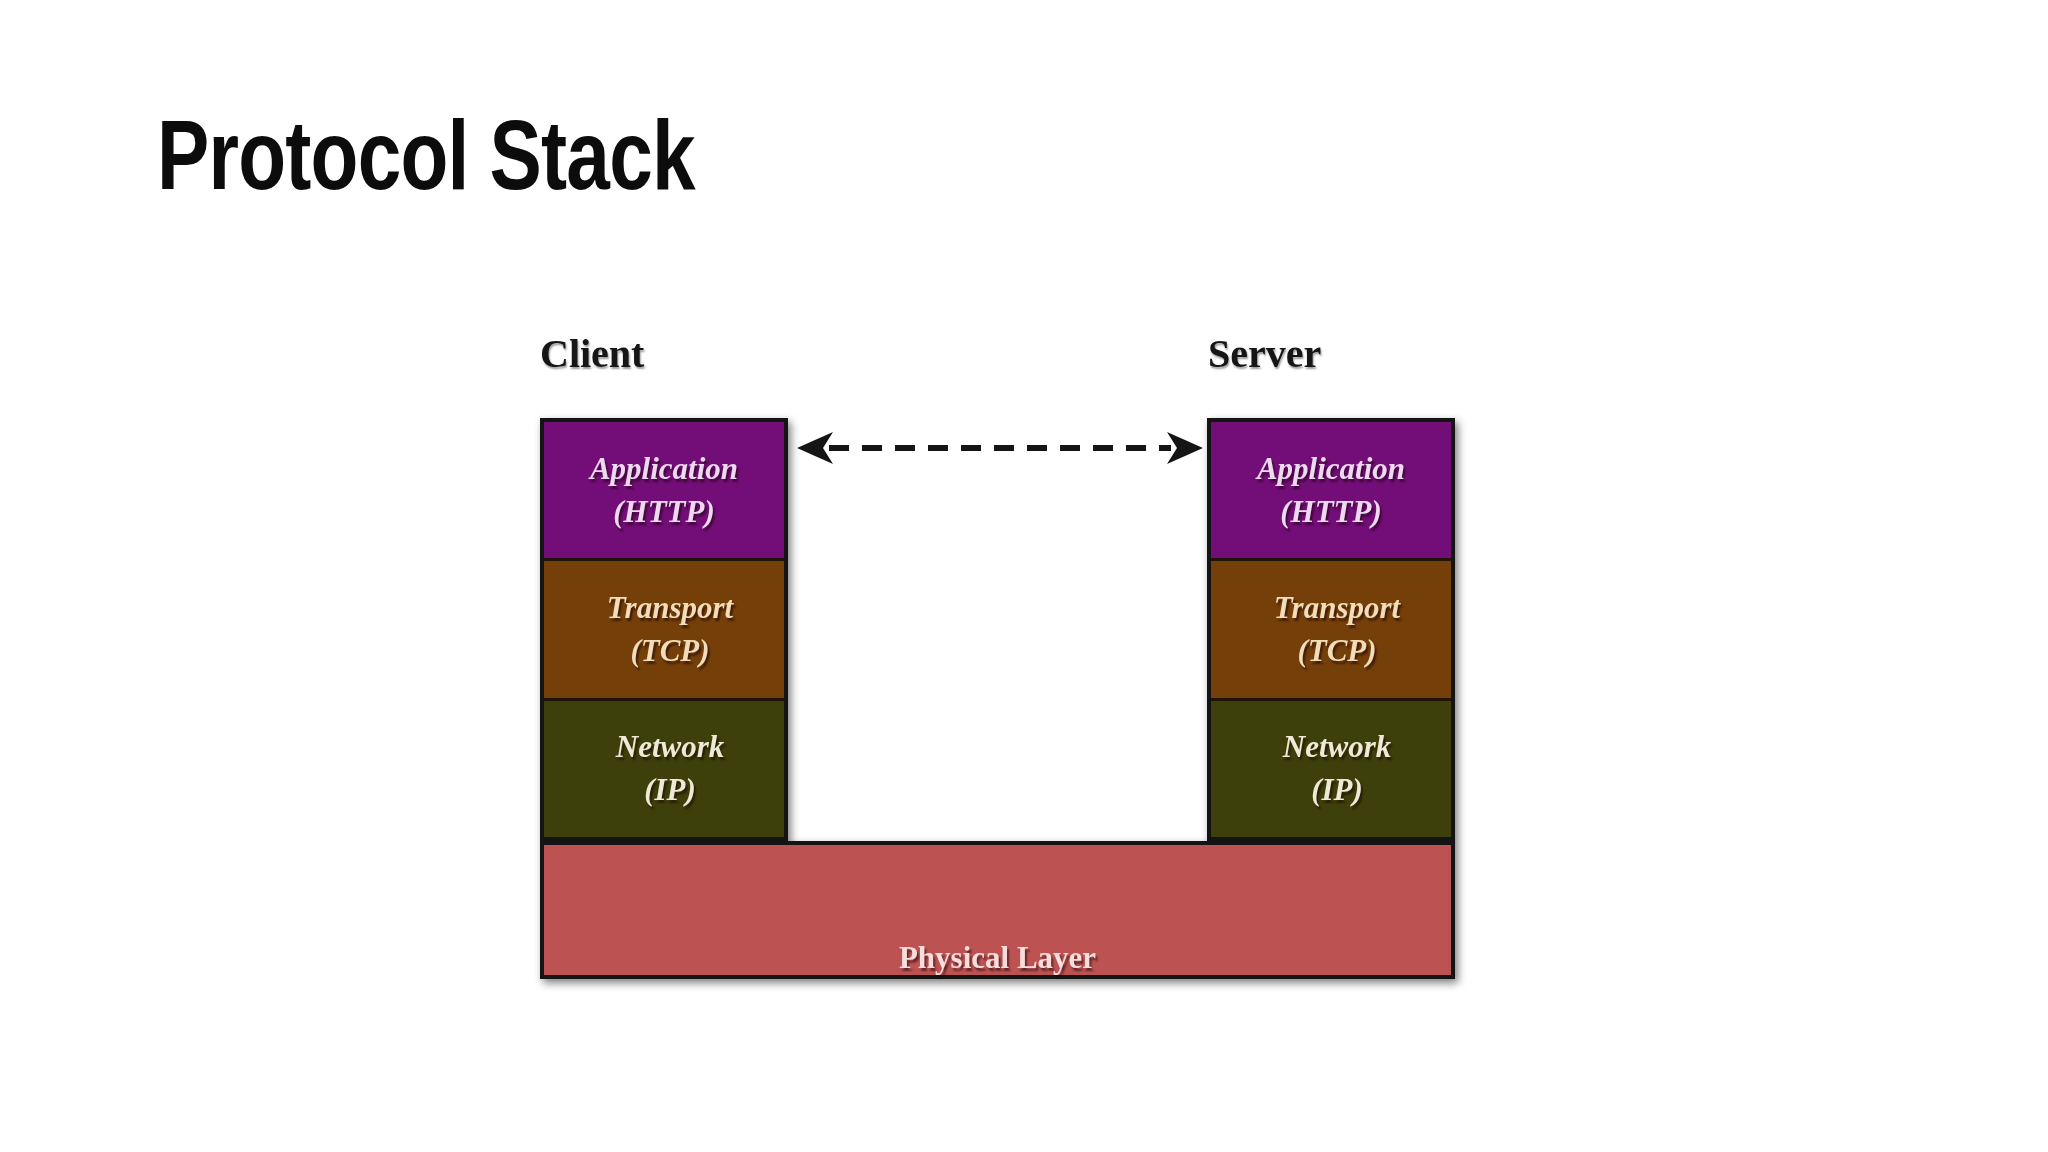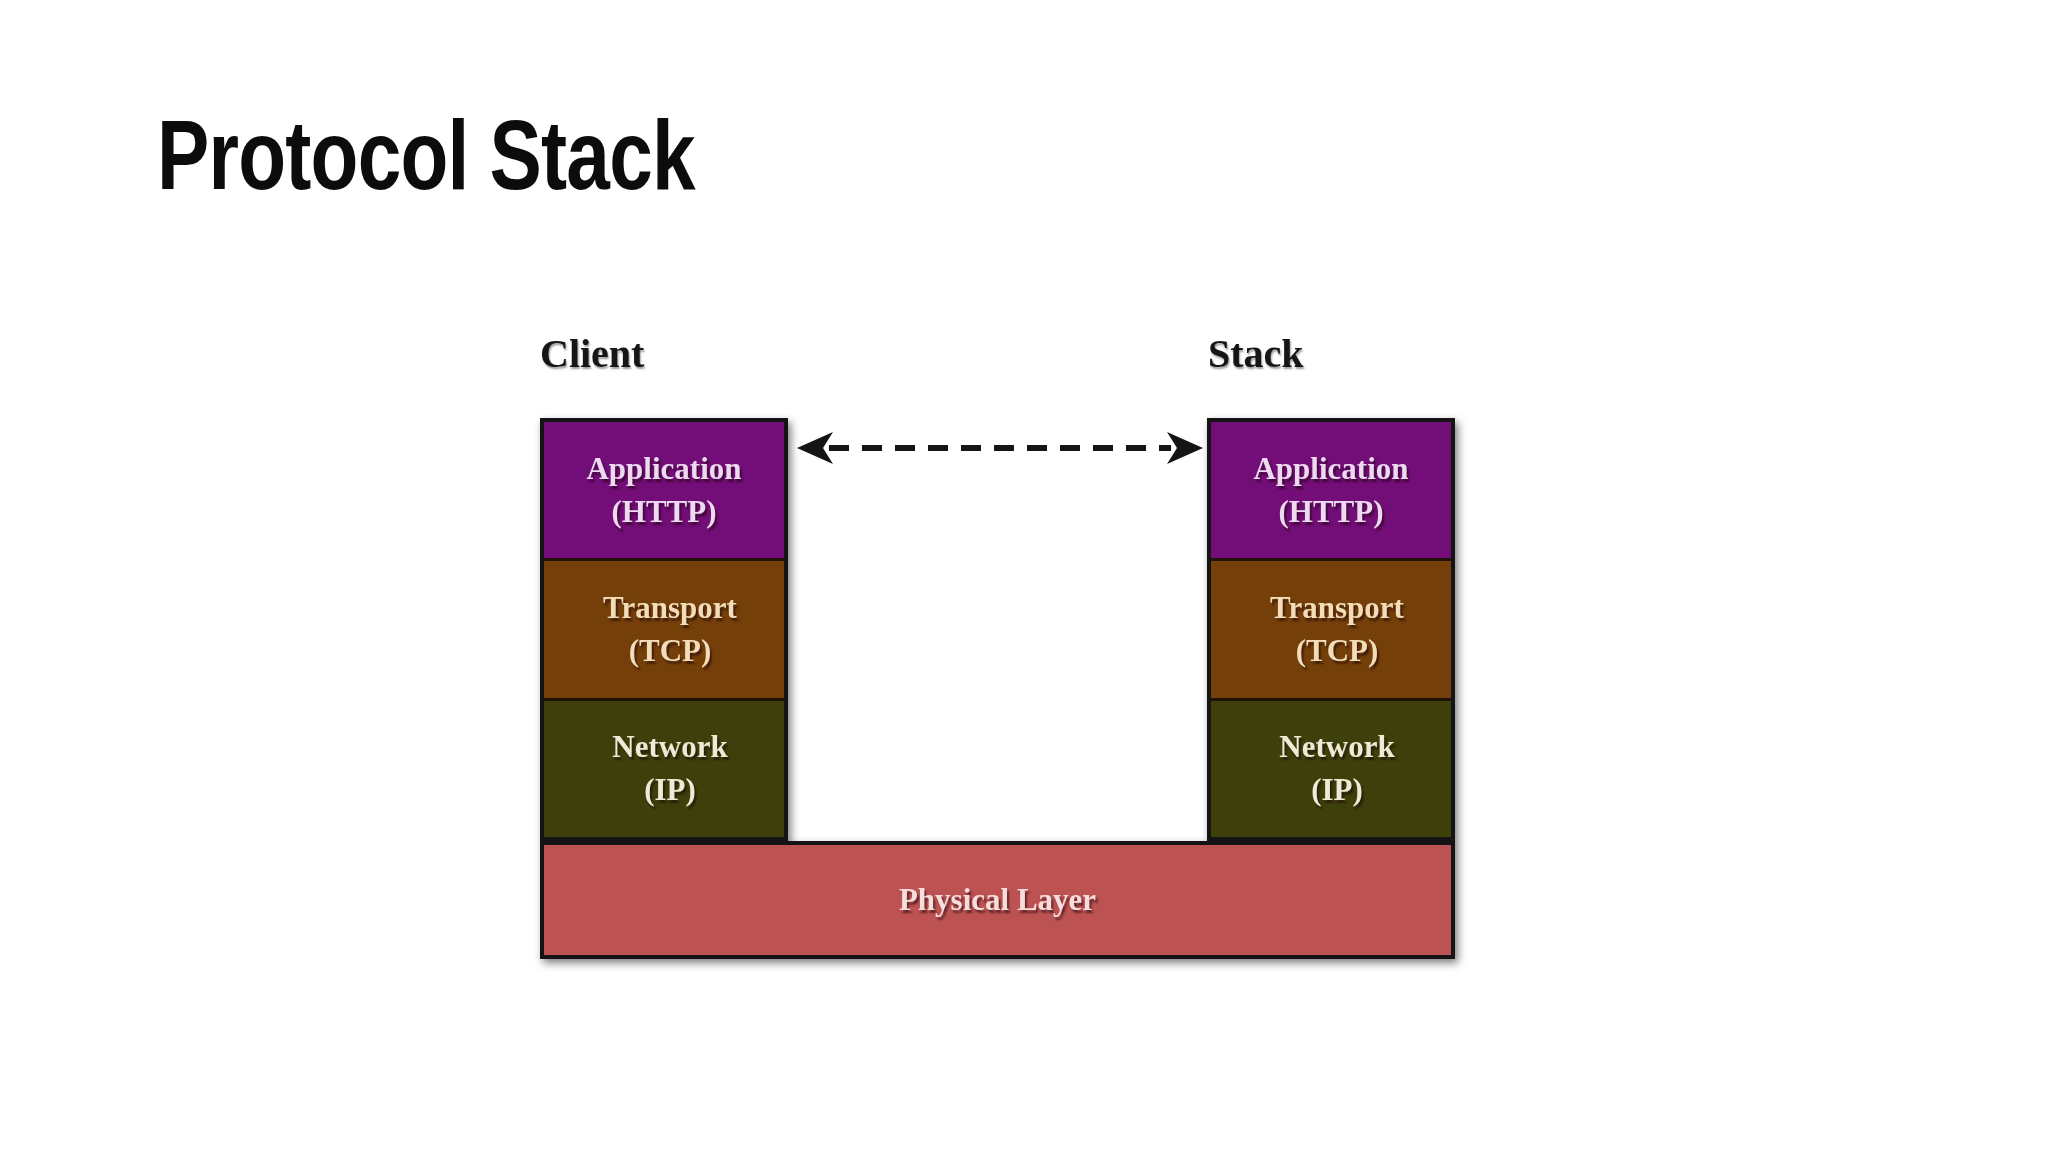--- a/index.html
+++ b/index.html
@@ -53,32 +53,33 @@
   }
   .stack.client-stack { left: 0; }
   .stack.server-stack { left: 667px; }
   .layer {
     flex: 1;
     display: flex;
     flex-direction: column;
     align-items: center;
     justify-content: center;
     gap: 9px;
+    font-style: italic;
   }
   .layer + .layer { border-top: 3px solid #221308; padding-left: 12px; }
   .physical {
     position: absolute;
     left: 0; top: 423px;
-    width: 915px; height: 118px;
+    width: 915px; height: 138px;
     border: 4px solid #141414;
     box-sizing: border-box;
     display: flex;
     flex-direction: column;
     align-items: center;
-    justify-content: center;
+    justify-content: flex-end;
     gap: 8px;
   }
   .layer-name, .layer-detail {
     font-family: "Liberation Serif", serif;
     font-weight: 700;
     font-size: 31px;
     line-height: 1.1;
     text-shadow: 2px 2.5px 2px rgba(28,4,8,0.55);
     white-space: nowrap;
   }
@@ -88,21 +89,21 @@
     width: 410px; height: 40px;
   }
   .arrow-wrap svg { display: block; }
 </style>
 </head>
 <body>
 
 <h1 class="title">Protocol Stack</h1>
 
 <div class="endpoint-label client">Client</div>
-<div class="endpoint-label server">Stack</div>
+<div class="endpoint-label server">Server</div>
 
 <div class="arrow-wrap" style="color: rgb(21, 21, 21);">
   <svg width="410" height="40" viewBox="0 0 410 40" aria-hidden="true">
     <line x1="34" y1="20" x2="376" y2="20" stroke="currentColor" stroke-width="6" stroke-dasharray="20 13"></line>
     <path d="M2 20 L38 4 L28 20 L38 36 Z" fill="currentColor"></path>
     <path d="M408 20 L372 4 L382 20 L372 36 Z" fill="currentColor"></path>
   </svg>
 </div>
 
 <div class="diagram">

